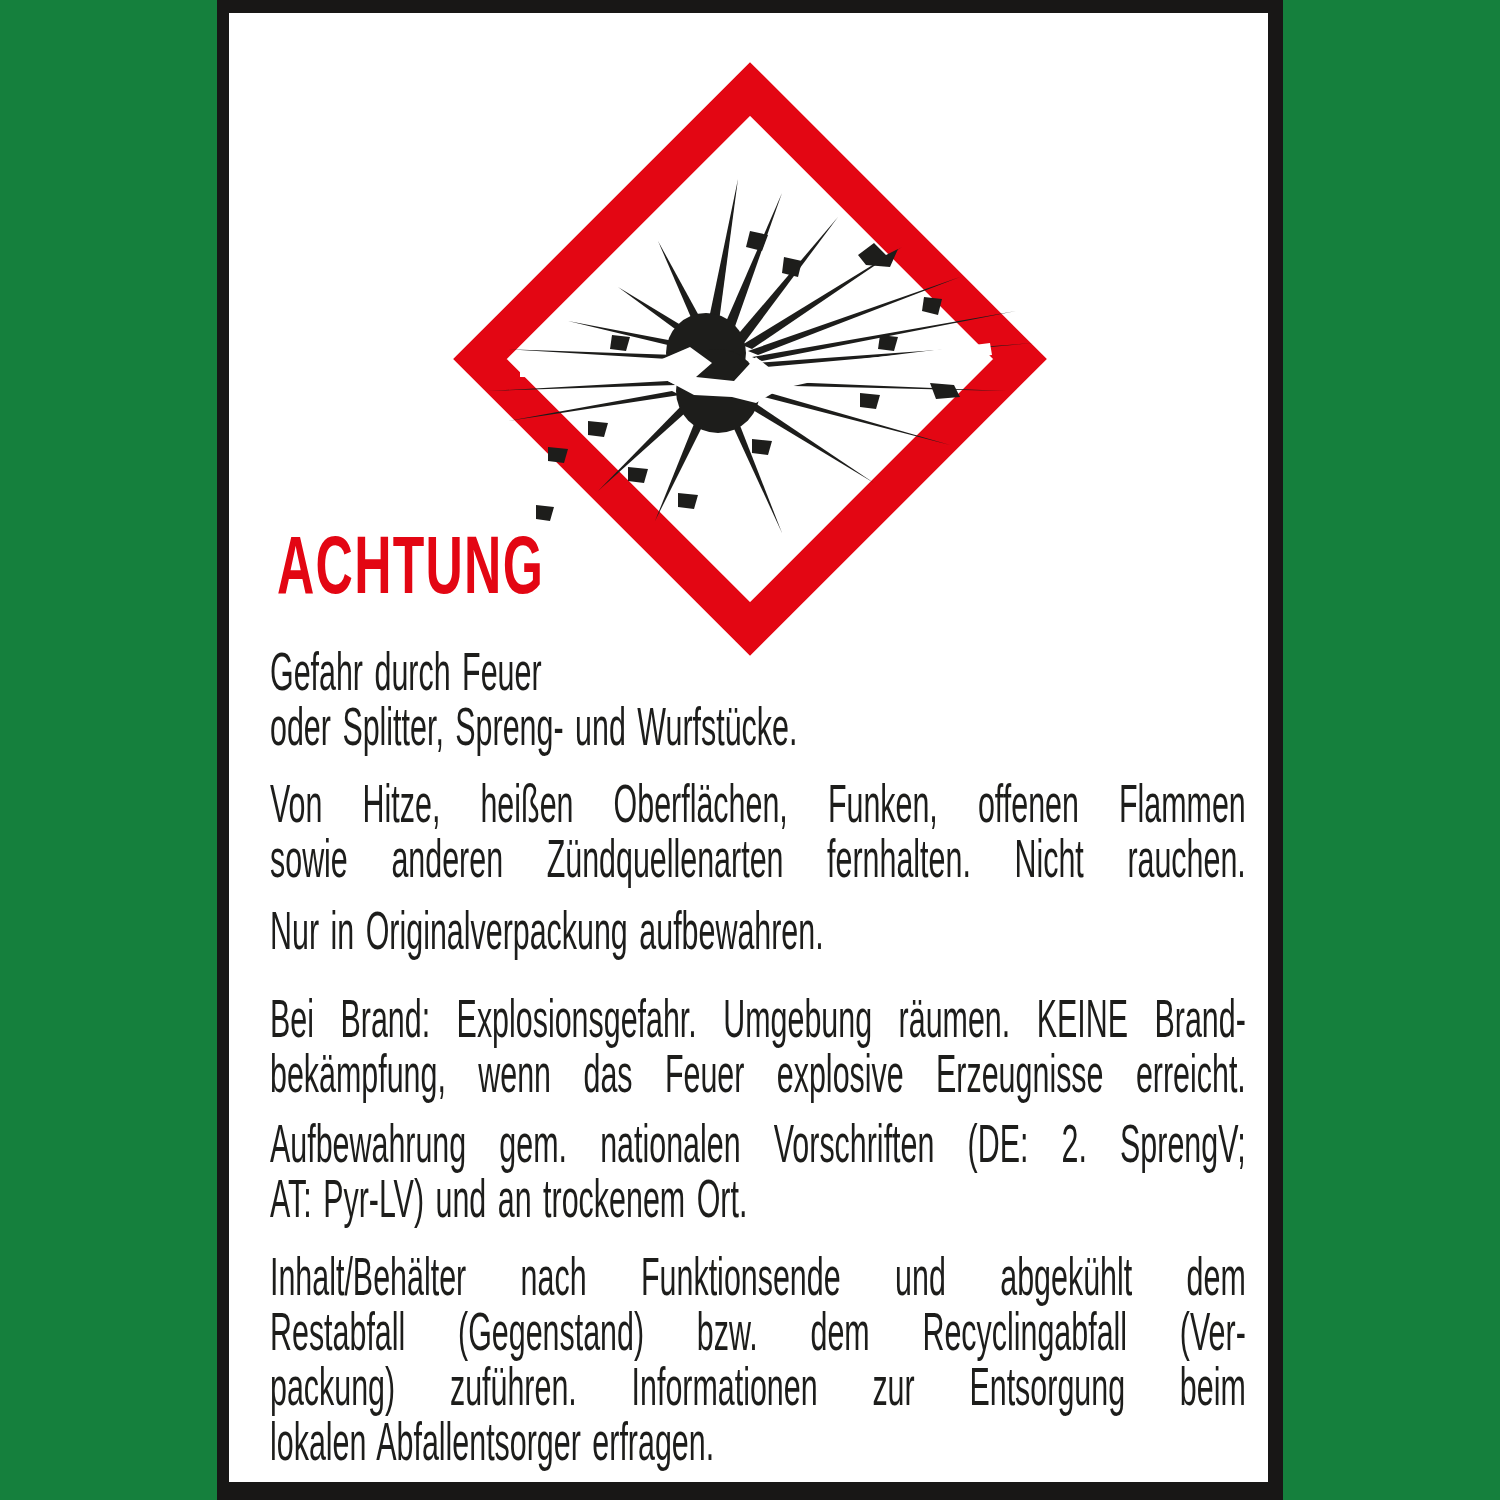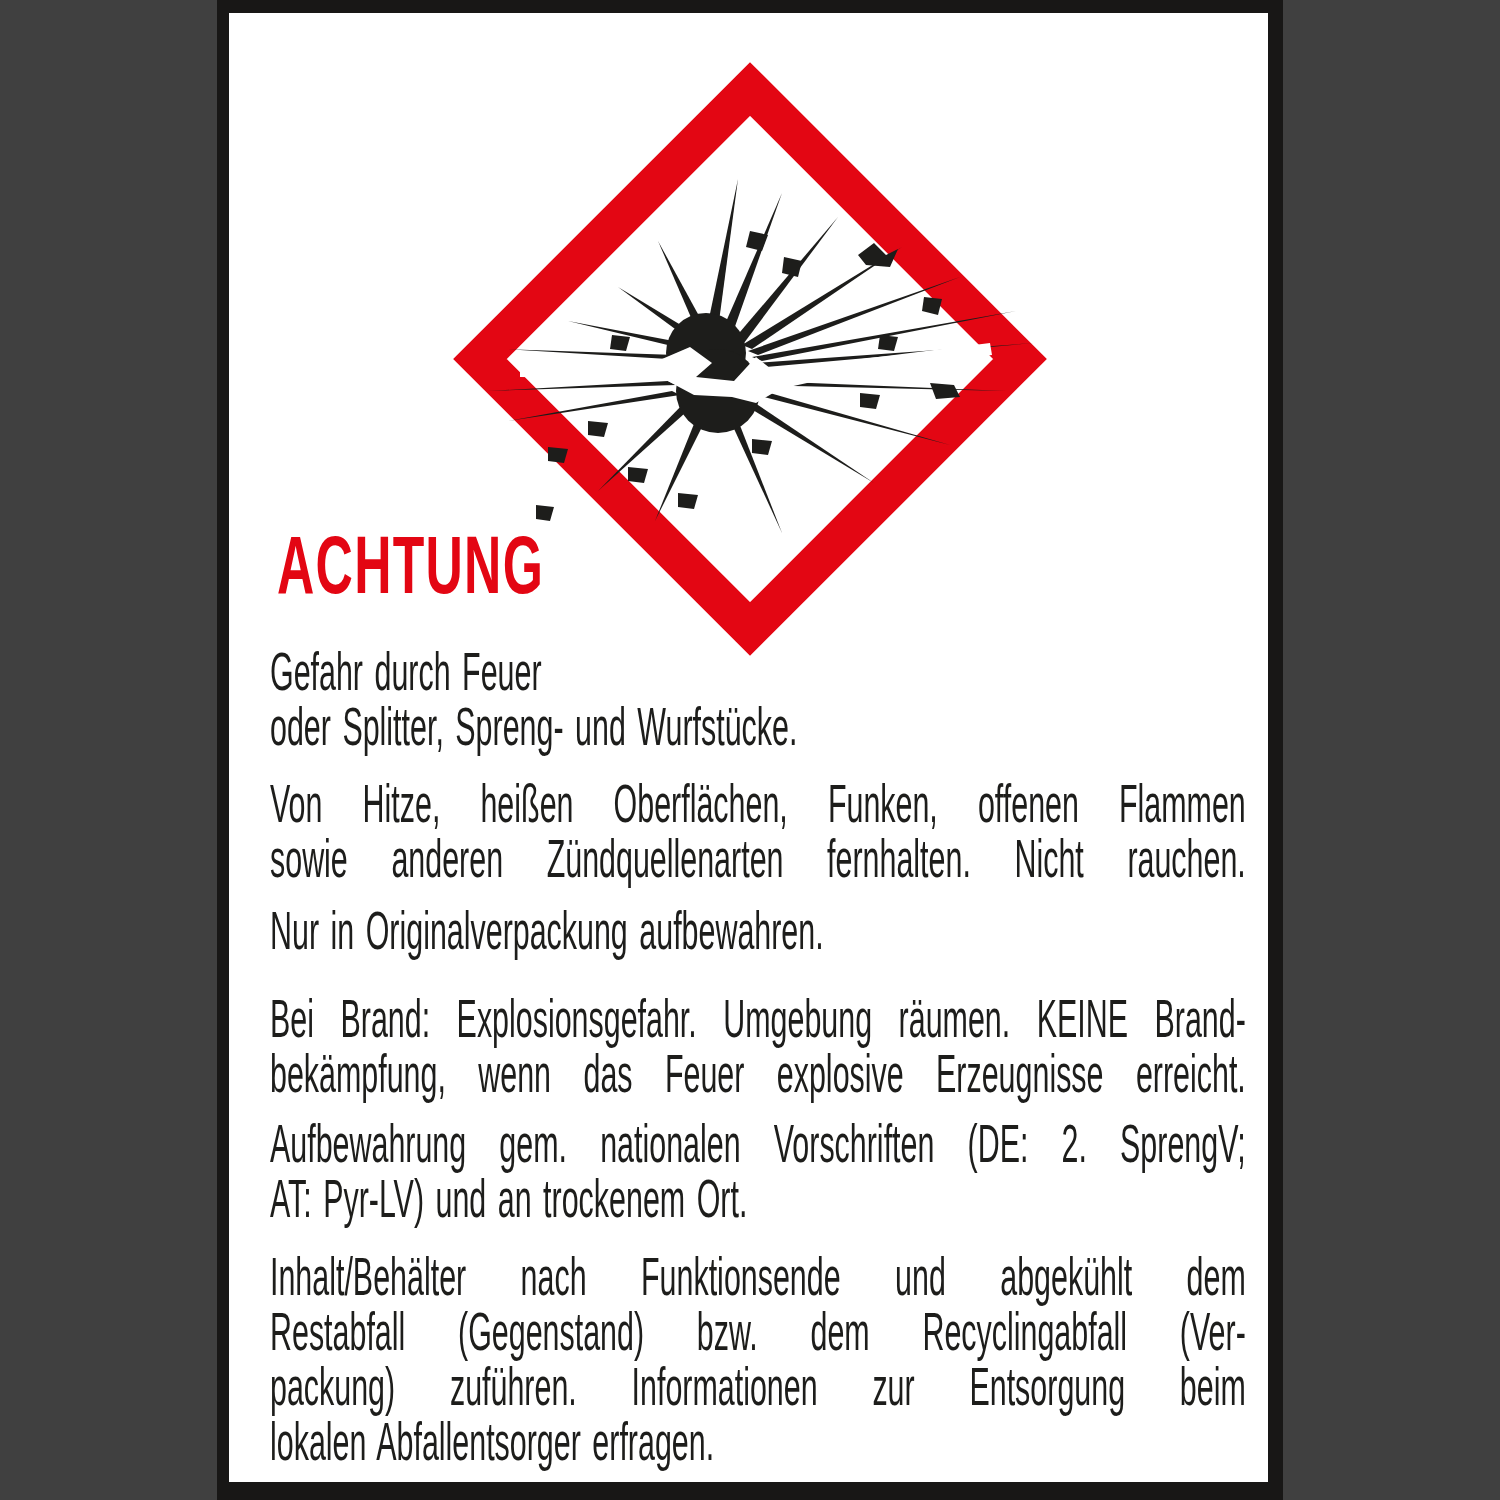--- a/index.html
+++ b/index.html
@@ -1,16 +1,16 @@
 <!DOCTYPE html>
 <html><head>
 <meta charset="utf-8">
 <style>
   html,body{margin:0;padding:0;background:#fff;}
-  .page{position:relative;width:1500px;height:1500px;background:#404040;overflow:hidden;
+  .page{position:relative;width:1500px;height:1500px;background:#15803d;overflow:hidden;
         font-family:"Liberation Sans",sans-serif;}
   .plate{position:absolute;left:217px;top:0;width:1066px;height:1500px;box-sizing:border-box;
          background:#ffffff;border-style:solid;border-color:#181716;
          border-width:13px 15px 18px 12px;overflow:hidden;}
   .picto{position:absolute;left:221px;top:46px;width:600px;height:600px;}
   .signal{position:absolute;left:48px;top:511px;height:82px;line-height:82px;
           font-size:82px;font-weight:bold;color:#e30613;letter-spacing:2px;
           transform:scaleX(0.63);transform-origin:left top;white-space:nowrap;}
   .para{position:absolute;left:41px;width:1700px;color:#1d1d1b;font-size:53px;
         transform:scaleX(0.574);transform-origin:left top;}

